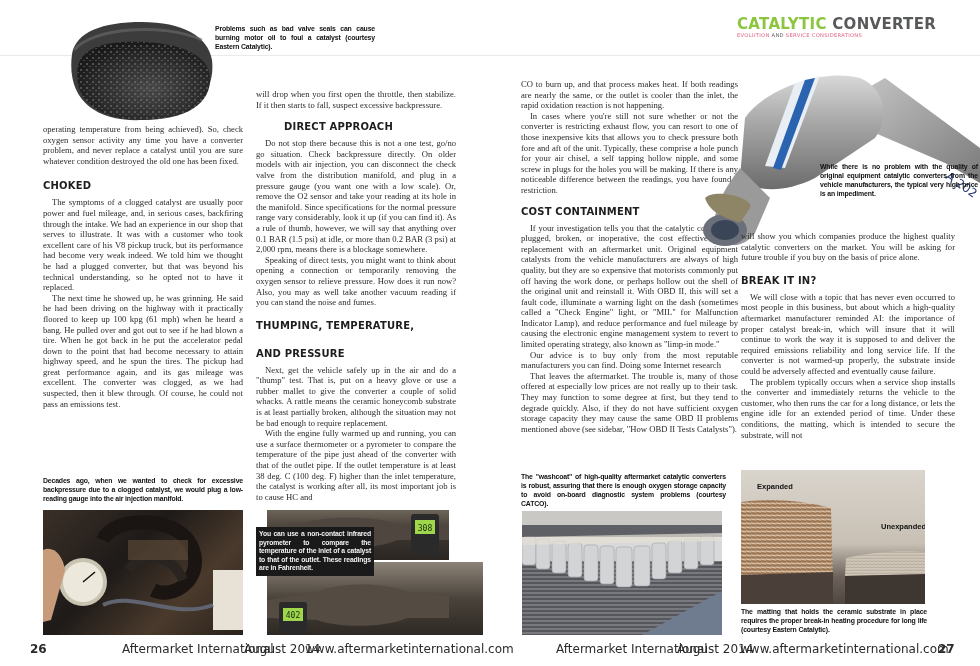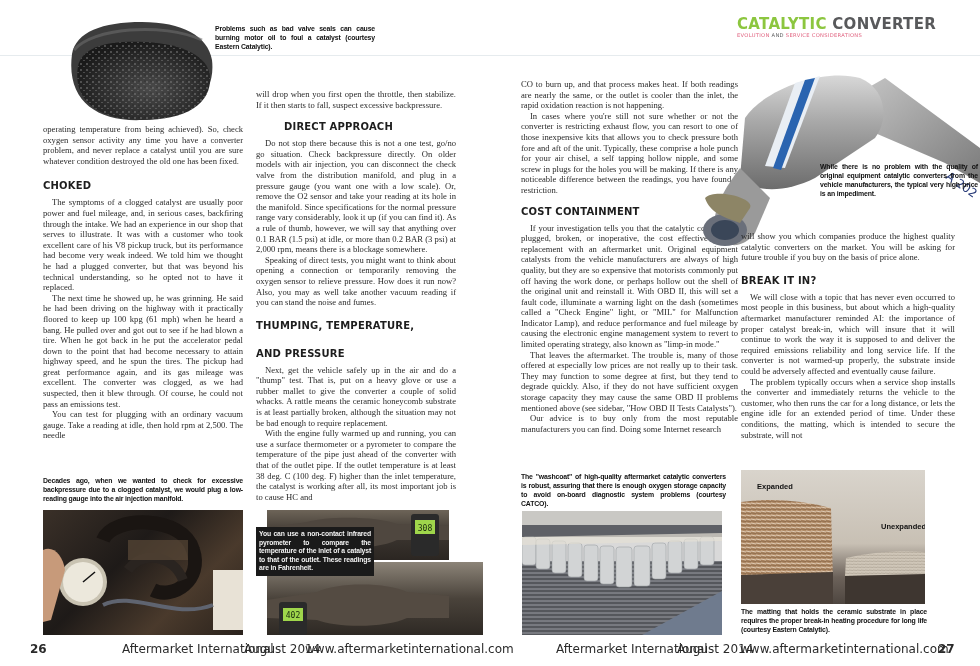--- a/index.html
+++ b/index.html
@@ -55,21 +55,20 @@
     <path d="M12,36 C30,14 100,8 140,26" stroke="#6a6a6a" stroke-width="3" fill="none" opacity="0.6"></path>
   </svg>
 </div>
 <div class="caption abs" style="left:215px; top:24px; width:160px;">Problems such as bad valve seals can cause burning motor oil to foul a catalyst (courtesy Eastern Catalytic).</div>
 
 <div class="body-text abs" style="left:43px; top:124px; width:200px;">
   <p class="noind">operating temperature from being achieved). So, check oxygen sensor activity any time you have a converter problem, and never replace a catalyst until you are sure whatever condition destroyed the old one has been fixed.</p>
   <div class="heading" style="margin-top:14px;">CHOKED</div>
   <p>The symptoms of a clogged catalyst are usually poor power and fuel mileage, and, in serious cases, backfiring through the intake. We had an experience in our shop that serves to illustrate. It was with a customer who took excellent care of his V8 pickup truck, but its performance had become very weak indeed. We told him we thought he had a plugged converter, but that was beyond his technical understanding, so he opted not to have it replaced.</p>
   <p>The next time he showed up, he was grinning. He said he had been driving on the highway with it practically floored to keep up 100 kpg (61 mph) when he heard a bang. He pulled over and got out to see if he had blown a tire. When he got back in he put the accelerator pedal down to the point that had become necessary to attain highway speed, and he spun the tires.  The pickup had great performance again, and its gas mileage was excellent.  The converter was clogged, as we had suspected, then it blew through. Of course, he could not pass an emissions test.</p>
-  <p>You can test for plugging with an ordinary vacuum gauge. Take a reading at idle, then hold rpm at 2,500. The needle</p>
 </div>
 
 <div class="body-text abs" style="left:256px; top:89px; width:200px;">
   <p class="noind">will drop when you first open the throttle, then stabilize. If it then starts to fall, suspect excessive backpressure.</p>
   <div class="heading" style="margin-top:11px;padding-left:28px;">DIRECT APPROACH</div>
   <p>Do not stop there because this is not a one test, go/no go situation. Check backpressure directly. On older models with air injection, you can disconnect the check valve from the distribution manifold, and plug in a pressure gauge (you want one with a low scale). Or, remove the O2 sensor and take your reading at its hole in the manifold. Since specifications for the normal pressure range vary considerably, look it up (if you can find it). As a rule of thumb, however, we will say that anything over 0.1 BAR (1.5 psi) at idle, or more than 0.2 BAR (3 psi) at 2,000 rpm, means there is a blockage somewhere.</p>
   <p>Speaking of direct tests, you might want to think about opening a connection or temporarily removing the oxygen sensor to relieve pressure. How does it run now?  Also, you may as well take another vacuum reading if you can stand the noise and fumes.</p>
   <div class="heading" style="margin-top:12px; margin-bottom:0;">THUMPING, TEMPERATURE,</div>
   <div class="heading" style="margin-top:16px;">AND PRESSURE</div>
   <p>Next, get the vehicle safely up in the air and do a "thump" test. That is, put on a heavy glove or use a rubber mallet to give the converter a couple of solid whacks. A rattle means the ceramic honeycomb substrate is at least partially broken, although the situation may not be bad enough to require replacement.</p>
@@ -107,22 +106,22 @@
     <text x="26" y="56" font-family="DejaVu Sans Mono, monospace" font-size="8" text-anchor="middle" fill="#1a2a10">402</text>
   </svg>
 </div>
 <div class="caption abs" style="left:256px; top:527px; width:118px; background:#1a1a1a; color:#f2f2f2; padding:3px 3px; font-size:6.8px; line-height:8.6px;">You can use a non-contact infrared pyrometer to compare the temperature of the inlet of a catalyst to that of the outlet. These readings are in Fahrenheit.</div>
 
 <div class="body-text abs" style="left:521px; top:79px; width:217px;">
   <p class="noind">CO to burn up, and that process makes heat. If both readings are nearly the same, or the outlet is cooler than the inlet, the rapid oxidation reaction is not happening.</p>
   <p style="padding-right:0;">In cases where you're still not sure whether or not the converter is restricting exhaust flow, you can resort to one of those inexpensive kits that allows you to check pressure both fore and aft of the unit. Typically, these comprise a hole punch for your air chisel, a self tapping hollow nipple, and some screw in plugs for the holes you will be making. If there is any noticeable difference between the readings, you have found a restriction.</p>
   <div class="heading" style="margin-top:10px;">COST CONTAINMENT</div>
   <p>If your investigation tells you that the catalytic converter is plugged, broken, or inoperative, the cost effective cure is replacement with an aftermarket unit. Original equipment catalysts from the vehicle manufacturers are always of high quality, but they are so expensive that motorists commonly put off having the work done, or perhaps hollow out the shell of the original unit and reinstall it.  With OBD II, this will set a fault code, illuminate a warning light on the dash (sometimes called a "Check Engine" light, or "MIL" for Malfunction Indicator Lamp), and reduce performance and fuel mileage by causing the electronic engine management system to revert to limited operating strategy, also known as "limp-in mode."</p>
+  <p>Our advice is to buy only from the most reputable manufacturers you can find.  Doing some Internet research</p>
   <p>That leaves the aftermarket.  The trouble is, many of those offered at especially low prices are not really up to their task. They may function to some degree at first, but they tend to degrade quickly.  Also, if they do not have sufficient oxygen storage capacity they may cause the same OBD II problems mentioned above (see sidebar, "How OBD II Tests Catalysts").</p>
-  <p>Our advice is to buy only from the most reputable manufacturers you can find.  Doing some Internet research</p>
 </div>
 
 <div class="photo" style="left:645px; top:58px; width:335px; height:200px; background:transparent;">
   <svg width="335" height="200" viewBox="0 0 335 200">
     <defs>
       <linearGradient id="metal" x1="0" y1="0" x2="0" y2="1">
         <stop offset="0%" stop-color="#d8d8d8"></stop>
         <stop offset="40%" stop-color="#a9a9a9"></stop>
         <stop offset="100%" stop-color="#6c6c6c"></stop>
       </linearGradient>

